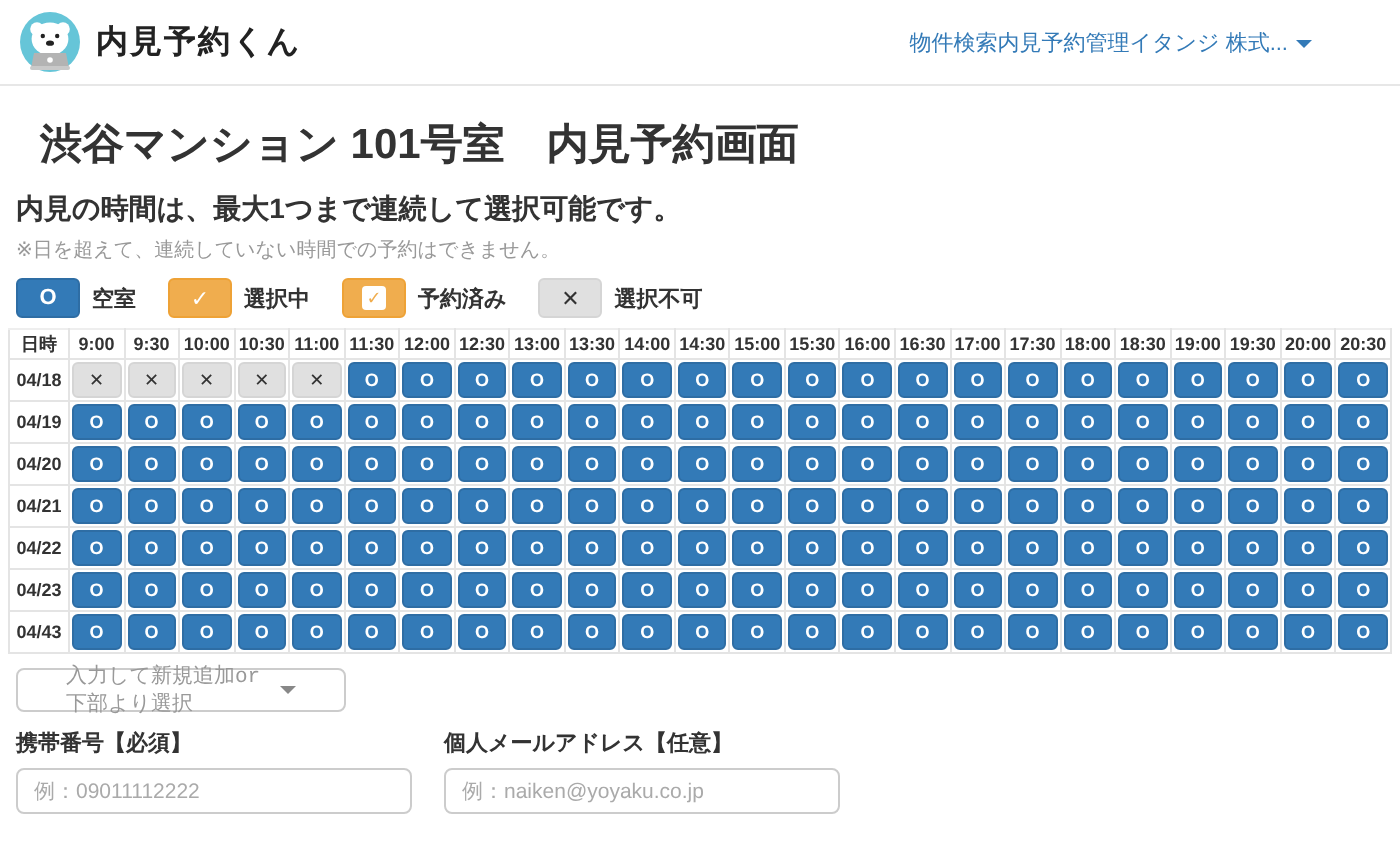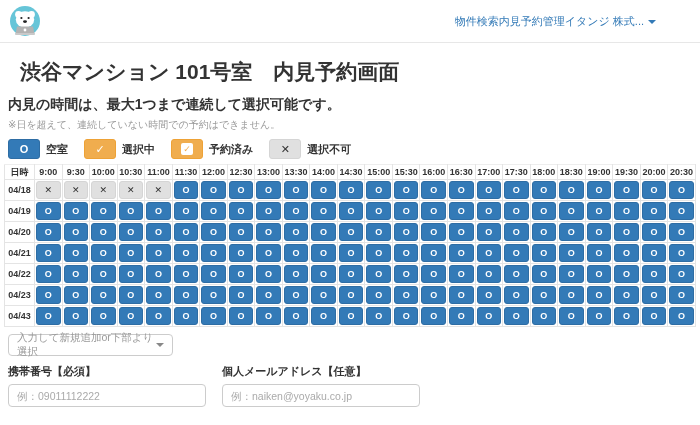--- a/index.html
+++ b/index.html
@@ -66,21 +66,21 @@
     border-radius: 3px; font-size: 9px; font-weight: bold; text-align: center;
   }
   .slot-o { background: #337ab7; border: 1px solid #2e6da4; color: #fff; cursor: pointer; }
   .slot-x { background: #e0e0e0; border: 1px solid #d5d5d5; color: #333; }
   
   .form-area { margin-top: 7px; }
   .form-label { display: block; font-size: 11px; font-weight: bold; color: #333; margin: 8px 0 5px; }
   .select-box {
     width: 165px; height: 22px; border: 1px solid #ccc; border-radius: 4px;
     background: #fff; display: flex; align-items: center; 
-    padding: 0 8px; font-size: 10.5px; color: #999; cursor: pointer;
+    padding: 0 24px; font-size: 10.5px; color: #999; cursor: pointer; font-family: Liberation Mono, monospace;
   }
   .select-caret {
     width: 0; height: 0; border-left: 4px solid transparent;
     border-right: 4px solid transparent; border-top: 4px solid #888;
   }
   .form-row { display: flex; gap: 16px; }
   .form-col { width: 198px; }
   .form-col input {
     width: 100%; height: 23px; border: 1px solid #ccc; border-radius: 4px;
     padding: 0 8px; font-size: 10.5px; color: #333;
@@ -98,20 +98,21 @@
       <circle cx="8.5" cy="8.5" r="3.4" fill="#fff"></circle>
       <circle cx="21.5" cy="8.5" r="3.4" fill="#fff"></circle>
       <ellipse cx="15" cy="13.5" rx="9.2" ry="8.2" fill="#fff"></ellipse>
       <circle cx="11.4" cy="12" r="1.1" fill="#222"></circle>
       <circle cx="18.6" cy="12" r="1.1" fill="#222"></circle>
       <ellipse cx="15" cy="15.6" rx="2" ry="1.3" fill="#222"></ellipse>
       <path d="M7 20.5 L23 20.5 L24.5 28 L5.5 28 Z" fill="#b3b3b3"></path>
       <rect x="5" y="27" width="20" height="2" rx="1" fill="#c9c9c9"></rect>
       <circle cx="15" cy="24" r="1.4" fill="#fff"></circle>
     </svg>
+    <span class="brand-name">内見予約くん</span>
   </div>
   <div class="nav-links">
     <a href="#">物件検索</a>
     <a href="#">内見予約管理</a>
     <a href="#"><span>イタンジ 株式...</span><span class="caret"></span></a>
   </div>
 </nav>
 
 <div class="container">
   <h1 class="page-title">渋谷マンション 101号室　内見予約画面</h1>

